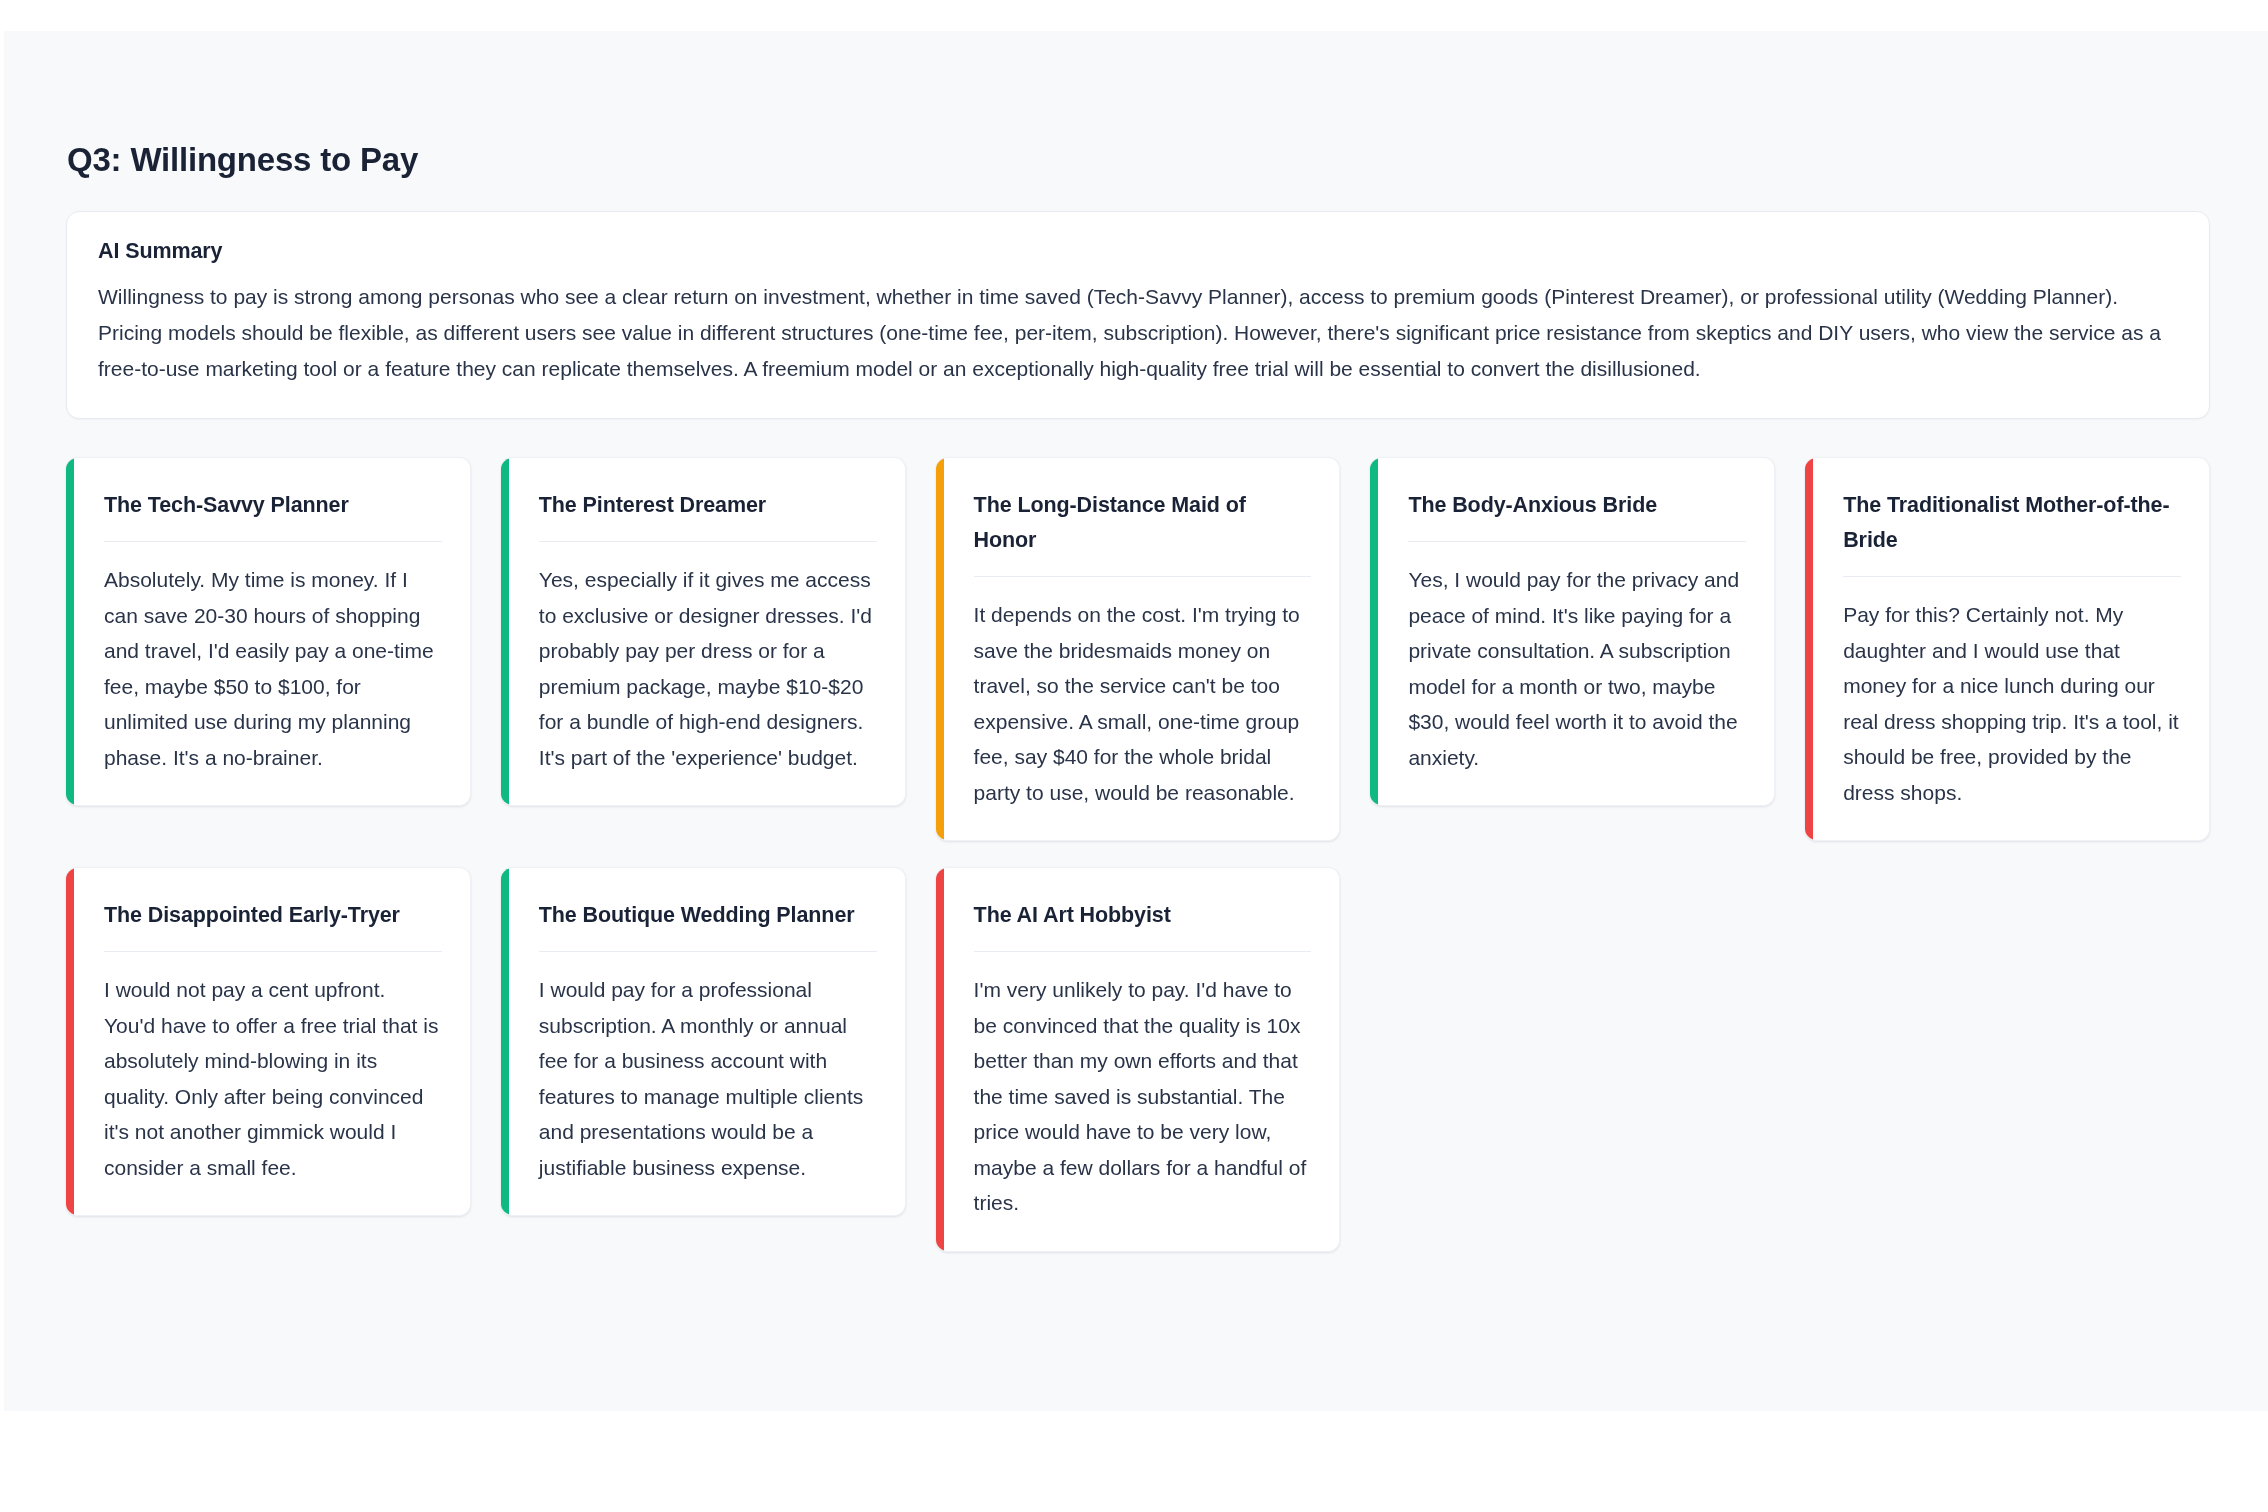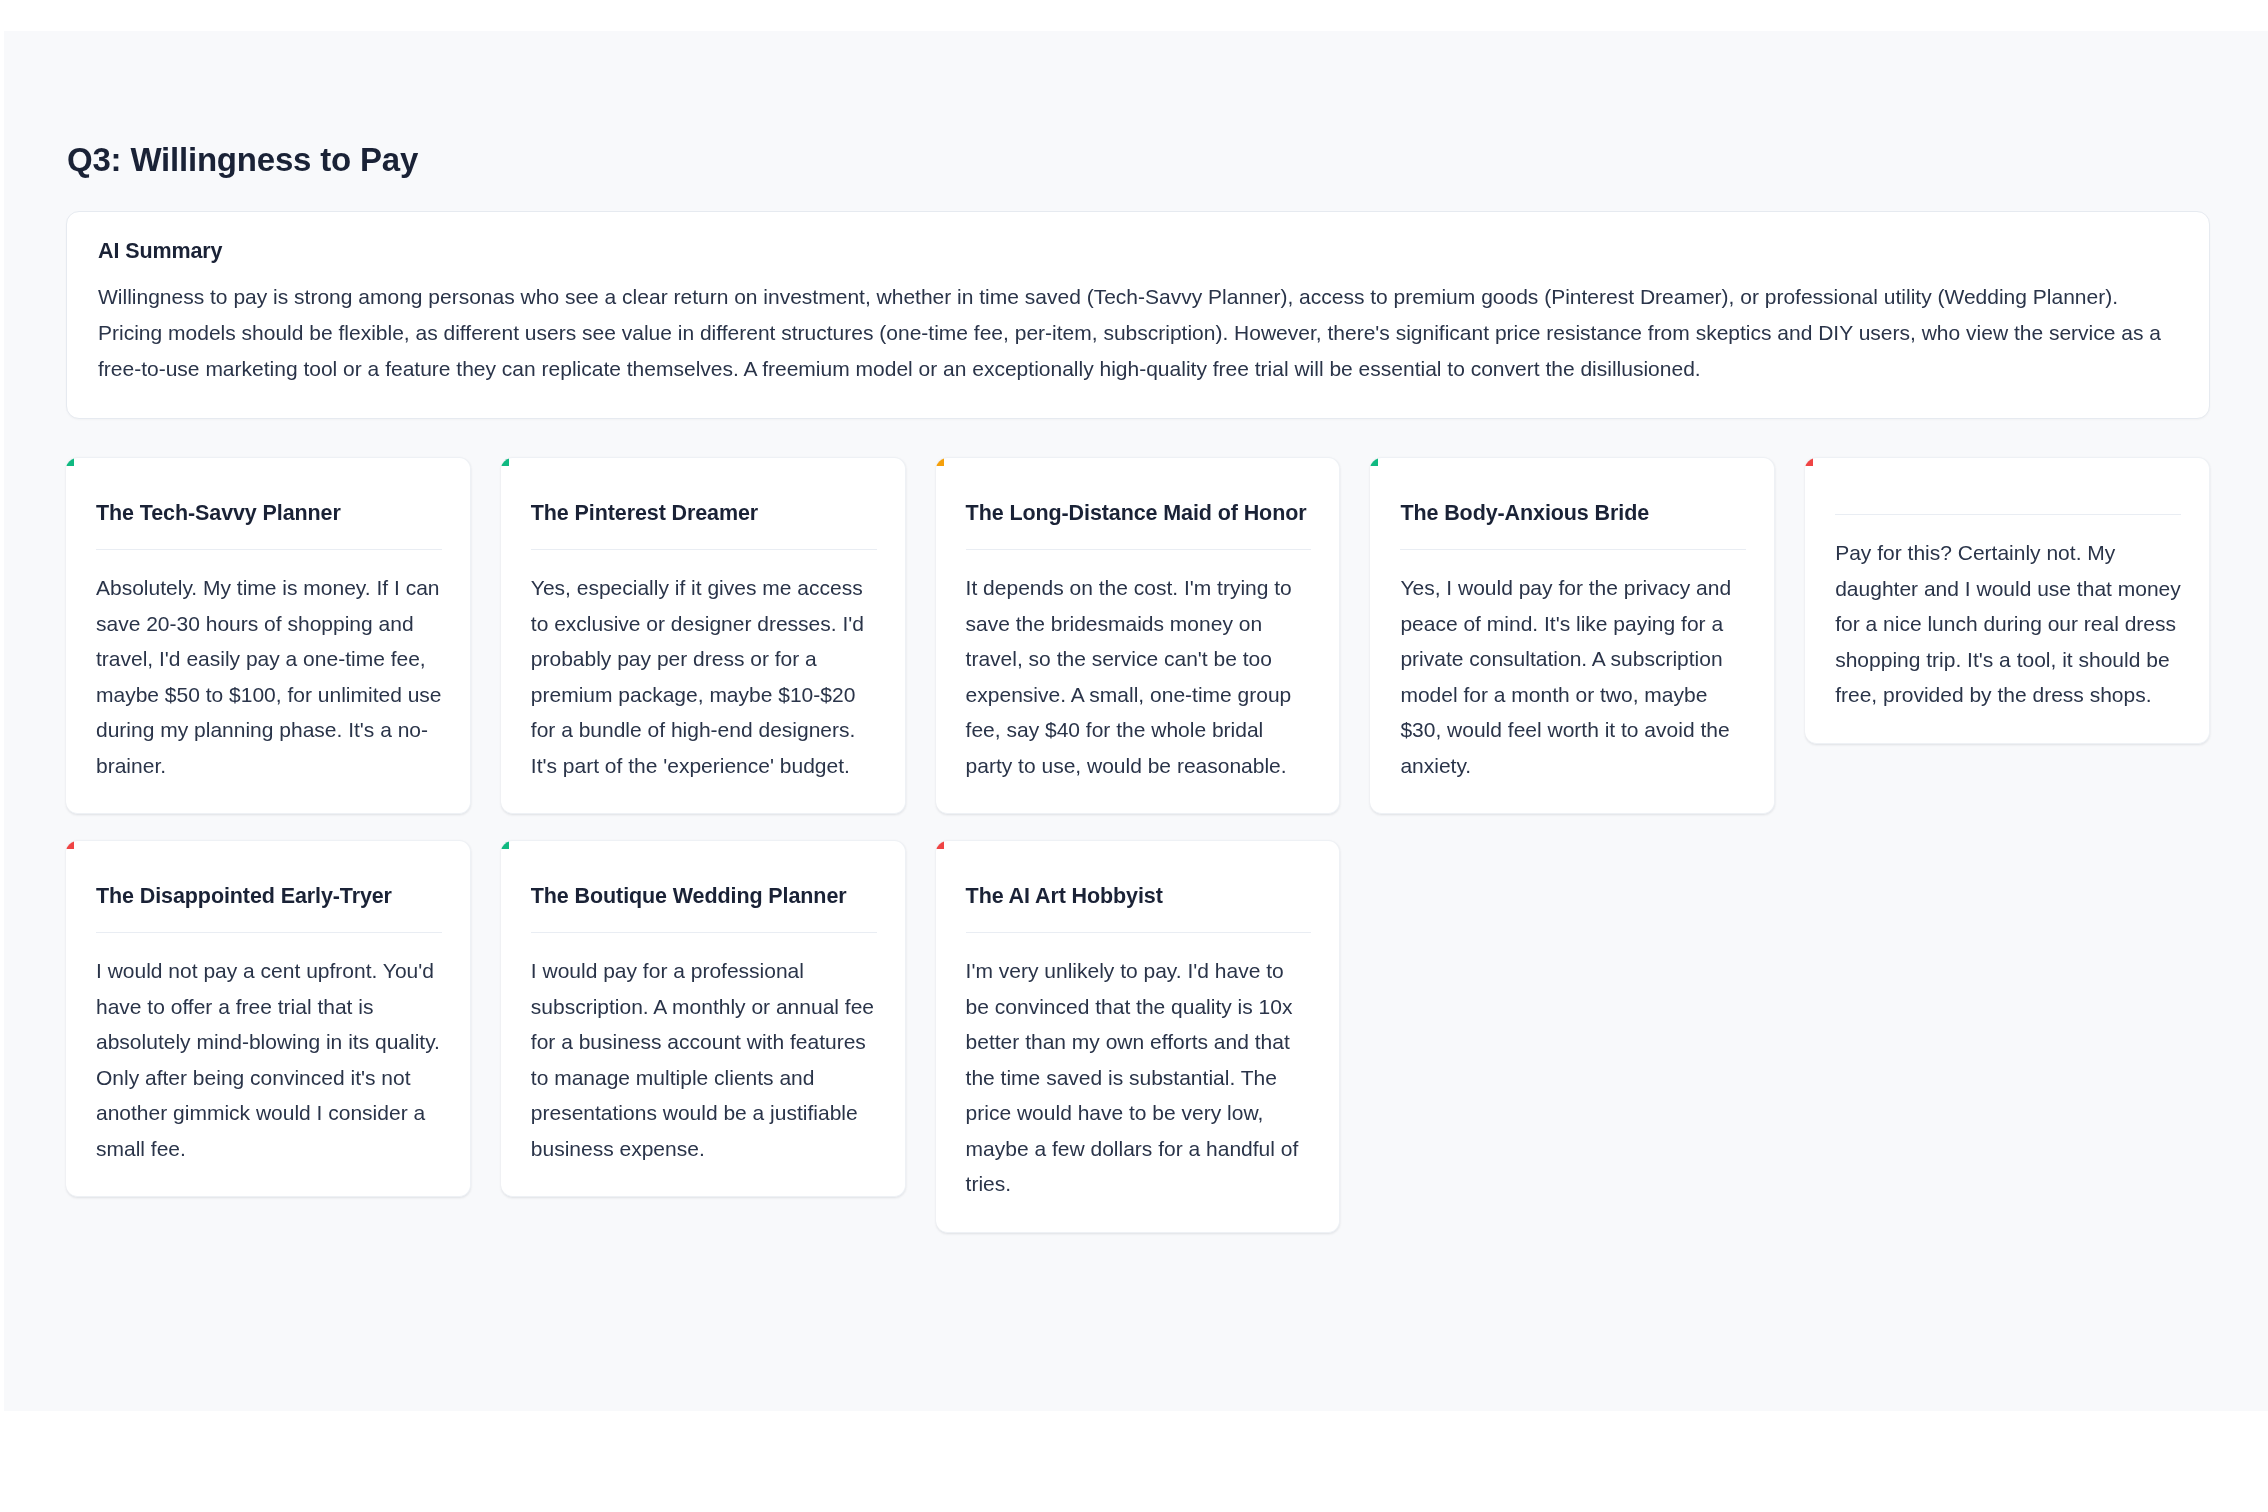--- a/index.html
+++ b/index.html
@@ -77,21 +77,20 @@
 
   .persona-card {
     background: #ffffff;
     border-radius: 12px;
     border: 1px solid #eef1f5;
     border-left: none;
     box-shadow: 0 1px 3px rgba(16, 24, 40, 0.07), 0 1px 2px rgba(16, 24, 40, 0.04);
     display: flex;
     overflow: hidden;
     min-height: 200px;
-    flex-direction: column;
   }
 
   .accent {
     width: 8px;
     flex: 0 0 8px;
     align-self: stretch;
   }
 
   .card-inner {
     padding: 30px 28px 30px 30px;
@@ -161,20 +160,21 @@
           <div class="accent" style="background: rgb(16, 185, 129);"></div>
           <div class="card-inner">
             <div class="card-title">The Body-Anxious Bride</div>
             <div class="card-divider"></div>
             <p class="card-body">Yes, I would pay for the privacy and peace of mind. It's like paying for a private consultation. A subscription model for a month or two, maybe $30, would feel worth it to avoid the anxiety.</p>
           </div>
         </div>
         <div class="persona-card">
           <div class="accent" style="background: rgb(239, 68, 68);"></div>
           <div class="card-inner">
+            <div class="card-title">The Traditionalist Mother-of-the-Bride</div>
             <div class="card-divider"></div>
             <p class="card-body">Pay for this? Certainly not. My daughter and I would use that money for a nice lunch during our real dress shopping trip. It's a tool, it should be free, provided by the dress shops.</p>
           </div>
         </div>
         <div class="persona-card">
           <div class="accent" style="background: rgb(239, 68, 68);"></div>
           <div class="card-inner">
             <div class="card-title">The Disappointed Early-Tryer</div>
             <div class="card-divider"></div>
             <p class="card-body">I would not pay a cent upfront. You'd have to offer a free trial that is absolutely mind-blowing in its quality. Only after being convinced it's not another gimmick would I consider a small fee.</p>

